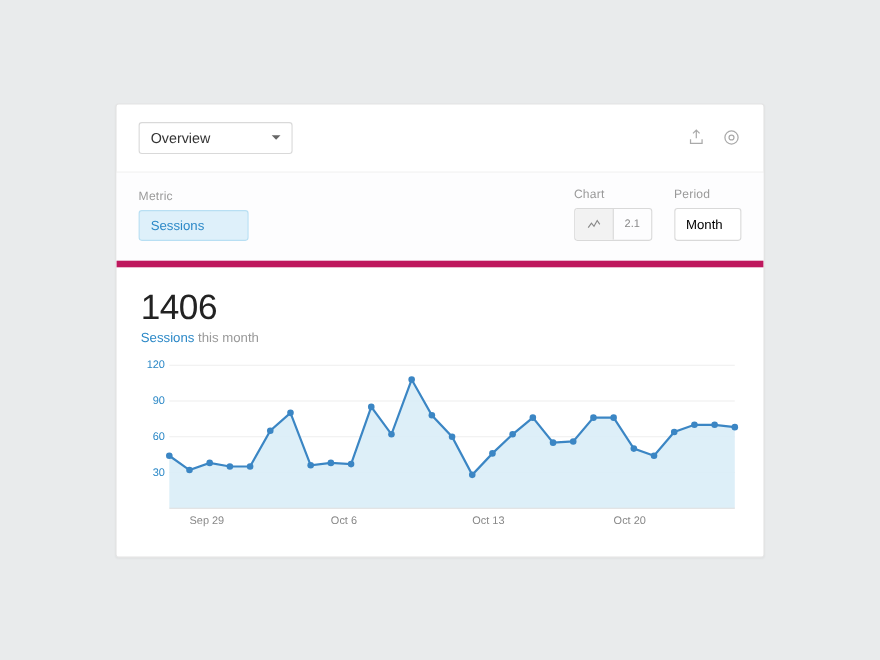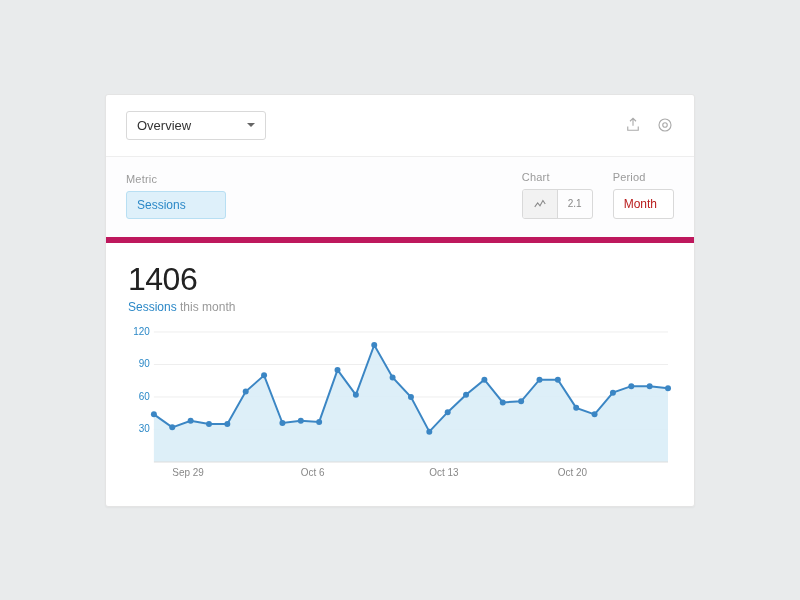--- a/index.html
+++ b/index.html
@@ -97,21 +97,21 @@
   .chart-type .seg.icon { background: #f2f2f2; border-right: 1px solid #d9d9d9; }
   .chart-type svg { width: 14px; height: 14px; stroke: #888; fill: none; stroke-width: 1.8; }
   .period-dd {
     display: inline-flex;
     align-items: center;
     gap: 6px;
     border: 1px solid #d9d9d9;
     border-radius: 3px;
     padding: 6px 10px;
     font-size: 12px;
-    color: #b91c1c;
+    color: #000000;
     background: #fff;
     cursor: pointer;
     height: 30px;
   }
 
   
   .row-summary { padding: 18px 22px 4px 22px; }
   .big-number { font-size: 32px; font-weight: 400; color: #222; letter-spacing: -0.5px; }
   .sub-line { font-size: 12px; margin-top: 2px; color: #999; }
   .sub-line .metric { color: #2b88c7; }

